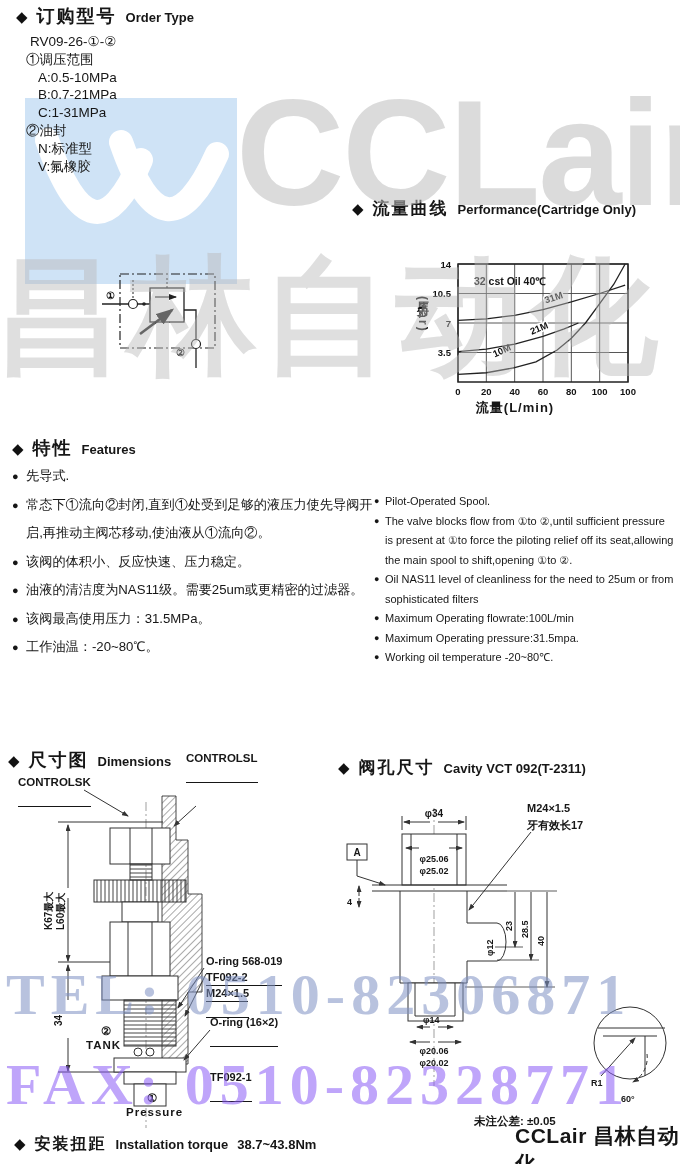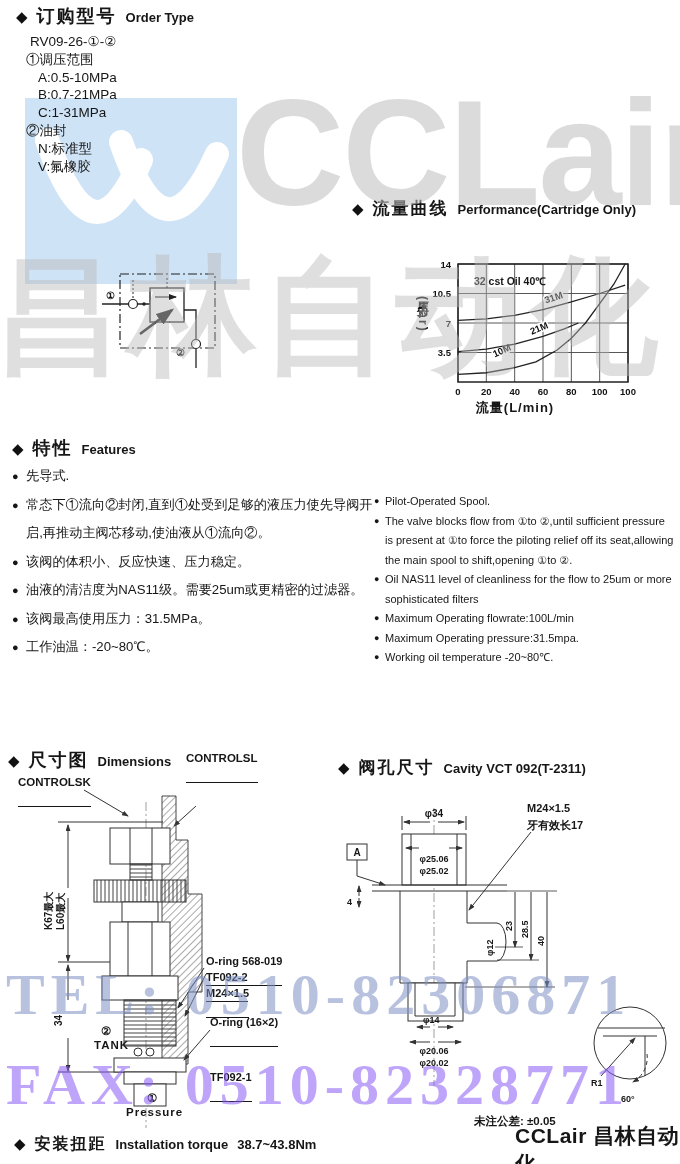--- a/index.html
+++ b/index.html
@@ -156,21 +156,21 @@
       <li>先导式.</li>
       <li>常态下①流向②封闭,直到①处受到足够的液压力使先导阀开启,再推动主阀芯移动,使油液从①流向②。</li>
       <li>该阀的体积小、反应快速、压力稳定。</li>
       <li>油液的清洁度为NAS11级。需要25um或更精密的过滤器。</li>
       <li>该阀最高使用压力：31.5MPa。</li>
       <li>工作油温：-20~80℃。</li>
     </ul>
     <ul class="feat feat-en">
       <li>Pilot-Operated Spool.</li>
       <li>The valve blocks flow from ①to ②,until sufficient pressure is present at ①to force the piloting relief off its seat,allowing the main spool to shift,opening ①to ②.</li>
-      <li>Oil NAS11 level of cleanliness for the flow to 25um or more sophisticated filters</li>
+      <li>Oil NAS11 level of cleanliness for the need to 25um or from sophisticated filters</li>
       <li>Maximum Operating flowrate:100L/min</li>
       <li>Maximum  Operating pressure:31.5mpa.</li>
       <li>Working oil temperature -20~80℃.</li>
     </ul>
 
     <div class="sec-h" style="left:8px;top:748px;">
       <span class="diamond">◆</span>
       <span class="h-cn">尺寸图</span>
       <span class="h-en">Dimensions</span>
     </div>
@@ -241,21 +241,21 @@
       <span class="u">O-ring 568-019</span></div>
     <div class="dlabel small-lab" style="left:206px;top:971px;">
       <span class="u">TF092-2</span></div>
     <div class="dlabel small-lab" style="left:206px;top:987px;">
       <span class="u">M24×1.5</span></div>
     <div class="dlabel small-lab" style="left:210px;top:1016px;">
       <span class="u">O-ring (16×2)</span></div>
     <div class="dlabel small-lab" style="left:210px;top:1071px;">
       <span class="u">TF092-1</span></div>
     <div class="dlabel" style="left:101px;top:1024px;">②</div>
-    <div class="dlabel" style="left:94px;top:1039px;letter-spacing:1px;">TANK</div>
+    <div class="dlabel" style="left:86px;top:1039px;letter-spacing:1px;">TANK</div>
     <div class="dlabel" style="left:147px;top:1091px;">①</div>
     <div class="dlabel" style="left:126px;top:1106px;letter-spacing:1px;">Pressure</div>
 
     <div class="sec-h" style="left:338px;top:756px;">
       <span class="diamond">◆</span>
       <span class="h-cn" style="font-size:17px;">阀孔尺寸</span>
       <span class="h-en">Cavity VCT 092(T-2311)</span>
     </div>
 
     <svg class="abs" style="left:335px;top:786px;" width="345" height="350" viewBox="0 0 345 350">

